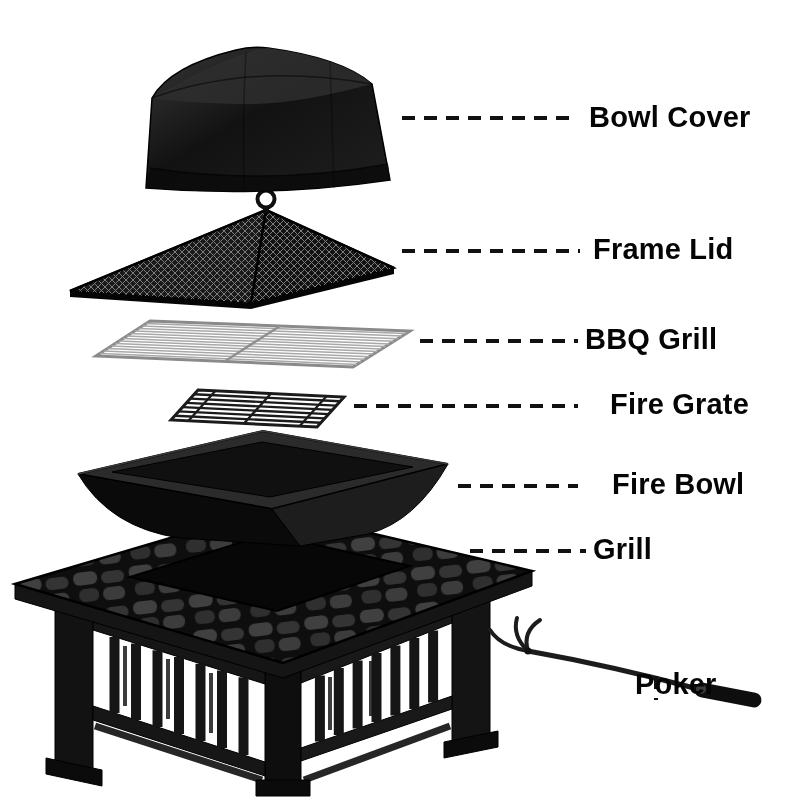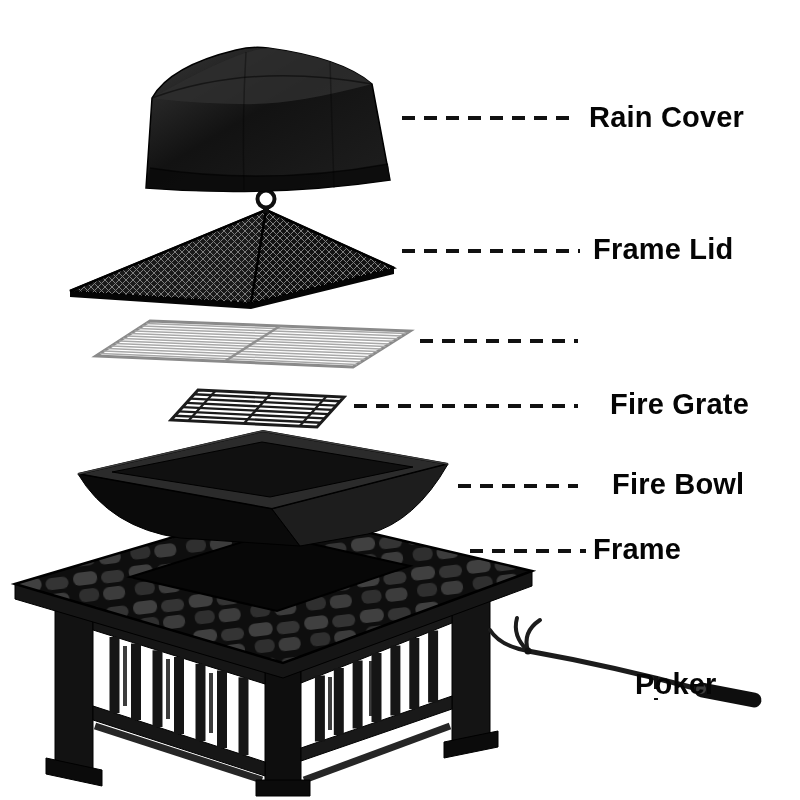--- a/index.html
+++ b/index.html
@@ -166,19 +166,20 @@
       <line x1="402" y1="118" x2="578" y2="118"></line>
       <line x1="402" y1="251" x2="580" y2="251"></line>
       <line x1="420" y1="341" x2="578" y2="341"></line>
       <line x1="354" y1="406" x2="578" y2="406"></line>
       <line x1="458" y1="486" x2="578" y2="486"></line>
       <line x1="470" y1="551" x2="586" y2="551"></line>
       <line x1="656" y1="676" x2="656" y2="700"></line>
     </g>
   </svg>
 
-  <div class="label lbl-rain">Rain Cover</div>
+  <div class="label lbl-rain">Bowl Cover</div>
   <div class="label lbl-mesh">Frame Lid</div>
+  <div class="label lbl-grill">BBQ Grill</div>
   <div class="label lbl-grate">Fire Grate</div>
   <div class="label lbl-bowl">Fire Bowl</div>
-  <div class="label lbl-frame">Frame</div>
+  <div class="label lbl-frame">Grill</div>
   <div class="label lbl-poker">Poker</div>
 </div>
 
 </body></html>

